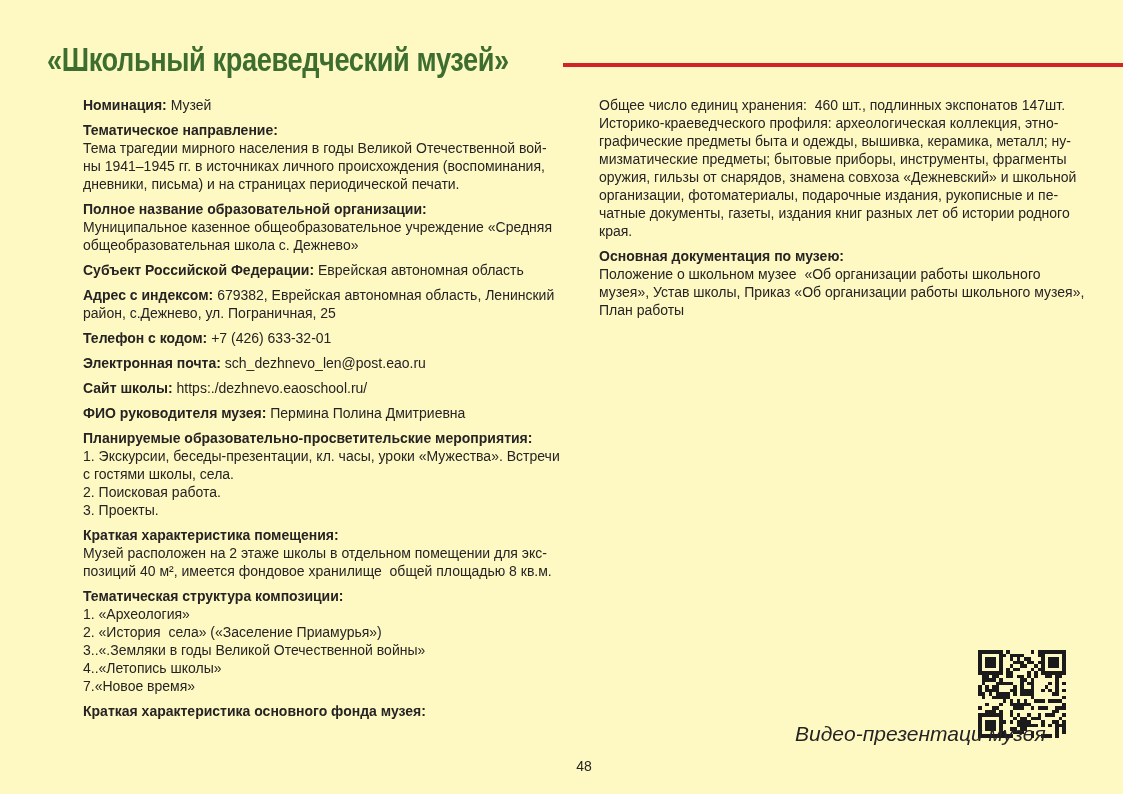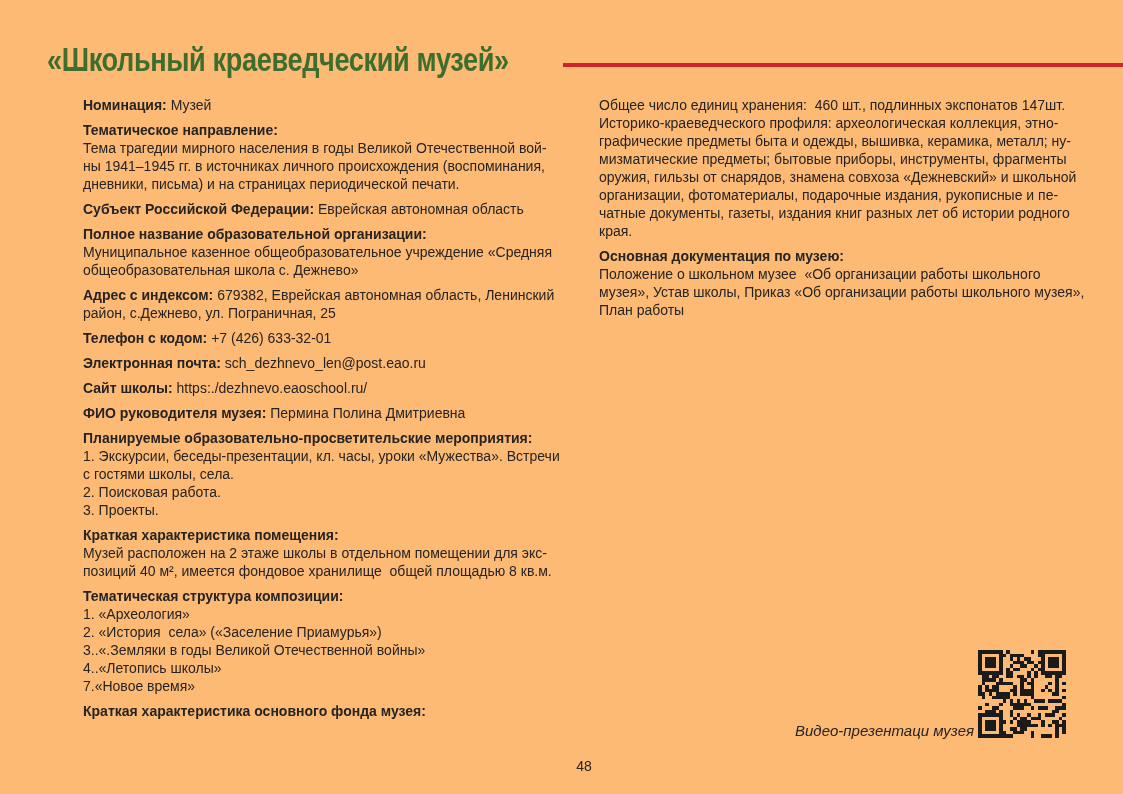--- a/index.html
+++ b/index.html
@@ -1,21 +1,21 @@
 <!DOCTYPE html>
 <html><head>
 <meta charset="utf-8">
 <style>
   * { margin: 0; padding: 0; box-sizing: border-box; }
   html, body { background: #ffffff; }
   .page {
     position: relative;
     width: 1123px;
     height: 794px;
-    background: #fdba74;
+    background: #fef9c3;
     font-family: "Liberation Sans", sans-serif;
     color: #262324;
     overflow: hidden;
   }
   .title {
     position: absolute;
     left: 47px;
     top: 40px;
     font-size: 34px;
     font-weight: 700;
@@ -51,21 +51,21 @@
     top: 650px;
     width: 88px;
     height: 88px;
   }
   .qr-wrap svg { width: 100%; height: 100%; display: block; }
   .qr-caption {
     position: absolute;
     left: 795px;
     top: 722px;
     width: 175px;
-    font-size: 15px;
+    font-size: 21px;
     font-style: italic;
     color: #262324;
     white-space: nowrap;
   }
   .page-number {
     position: absolute;
     left: 0;
     right: 0;
     top: 758px;
     text-align: center;
@@ -83,26 +83,26 @@
   <div class="red-rule"></div>
 
   <div class="col col-left">
     <p class="item"><span class="lbl">Номинация:</span> <span class="val">Музей</span></p>
     <p class="item">
         <span class="lbl block">Тематическое направление:</span>
         <span class="val block">Тема трагедии мирного населения в годы Великой Отечественной вой-
 ны 1941–1945 гг. в источниках личного происхождения (воспоминания,
 дневники, письма) и на страницах периодической печати.</span>
       </p>
-    <p class="item"><span class="lbl">Субъект Российской Федерации:</span> <span class="val">Еврейская автономная область</span></p>
     <p class="item">
         <span class="lbl block">Полное название образовательной организации:</span>
         <span class="val block">Муниципальное казенное общеобразовательное учреждение «Средняя
 общеобразовательная школа с. Дежнево»</span>
       </p>
+    <p class="item"><span class="lbl">Субъект Российской Федерации:</span> <span class="val">Еврейская автономная область</span></p>
     <p class="item"><span class="lbl">Адрес с индексом:</span> <span class="val">679382, Еврейская автономная область, Ленинский
 район, с.Дежнево, ул. Пограничная, 25</span></p>
     <p class="item"><span class="lbl">Телефон с кодом:</span> <span class="val">+7 (426) 633-32-01</span></p>
     <p class="item"><span class="lbl">Электронная почта:</span> <span class="val">sch_dezhnevo_len@post.eao.ru</span></p>
     <p class="item"><span class="lbl">Сайт школы:</span> <span class="val">https:./dezhnevo.eaoschool.ru/</span></p>
     <p class="item"><span class="lbl">ФИО руководителя музея:</span> <span class="val">Пермина Полина Дмитриевна</span></p>
     <p class="item">
         <span class="lbl block">Планируемые образовательно-просветительские мероприятия:</span>
         <span class="val block">1. Экскурсии, беседы-презентации, кл. часы, уроки «Мужества». Встречи
 с гостями школы, села.

